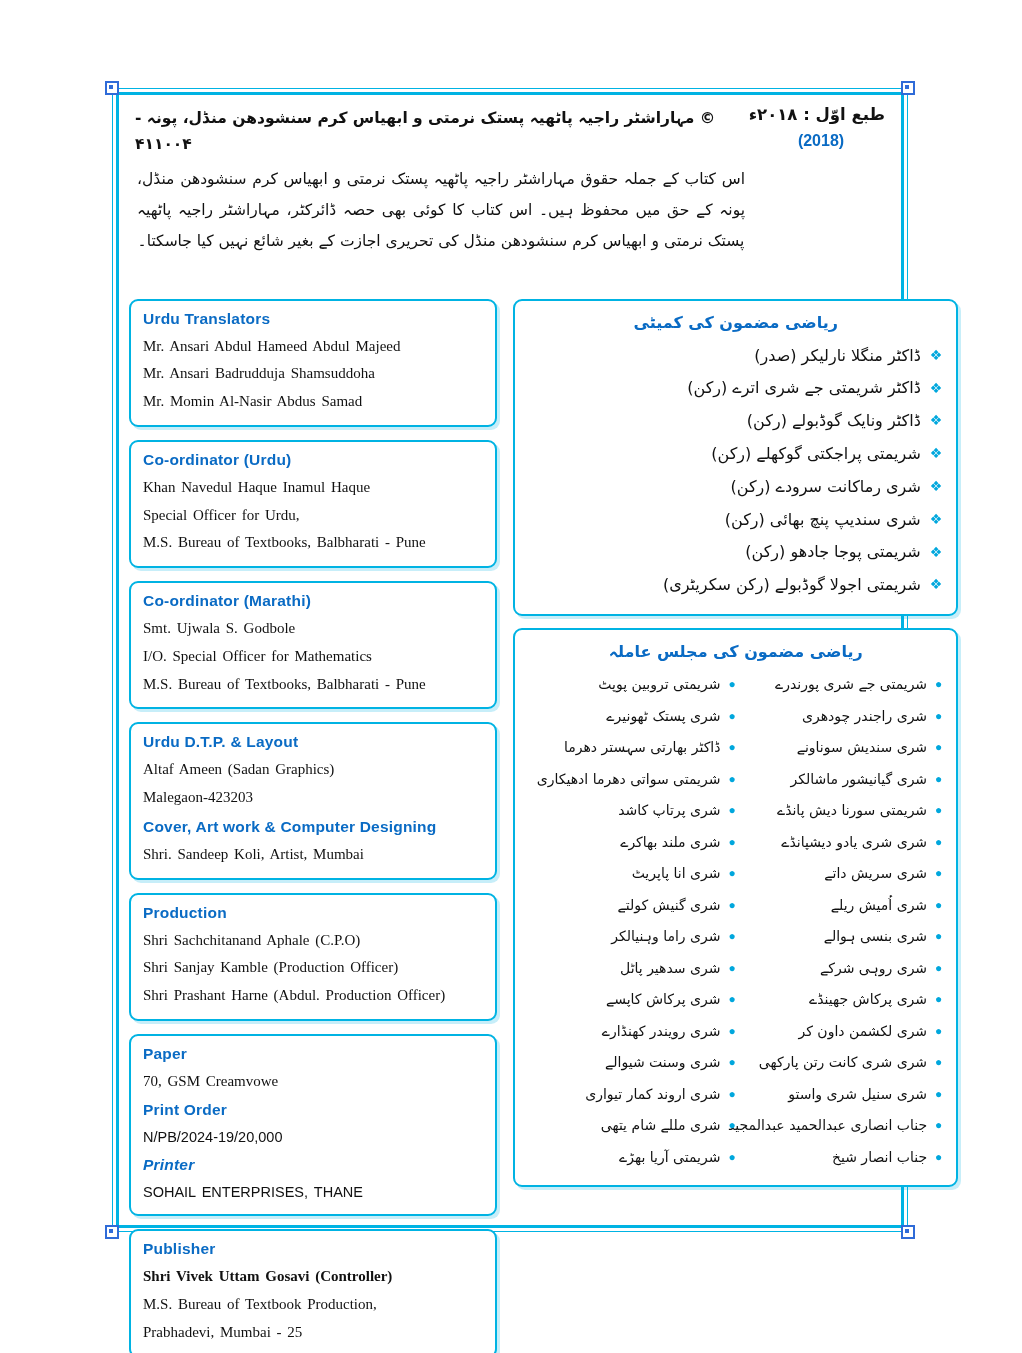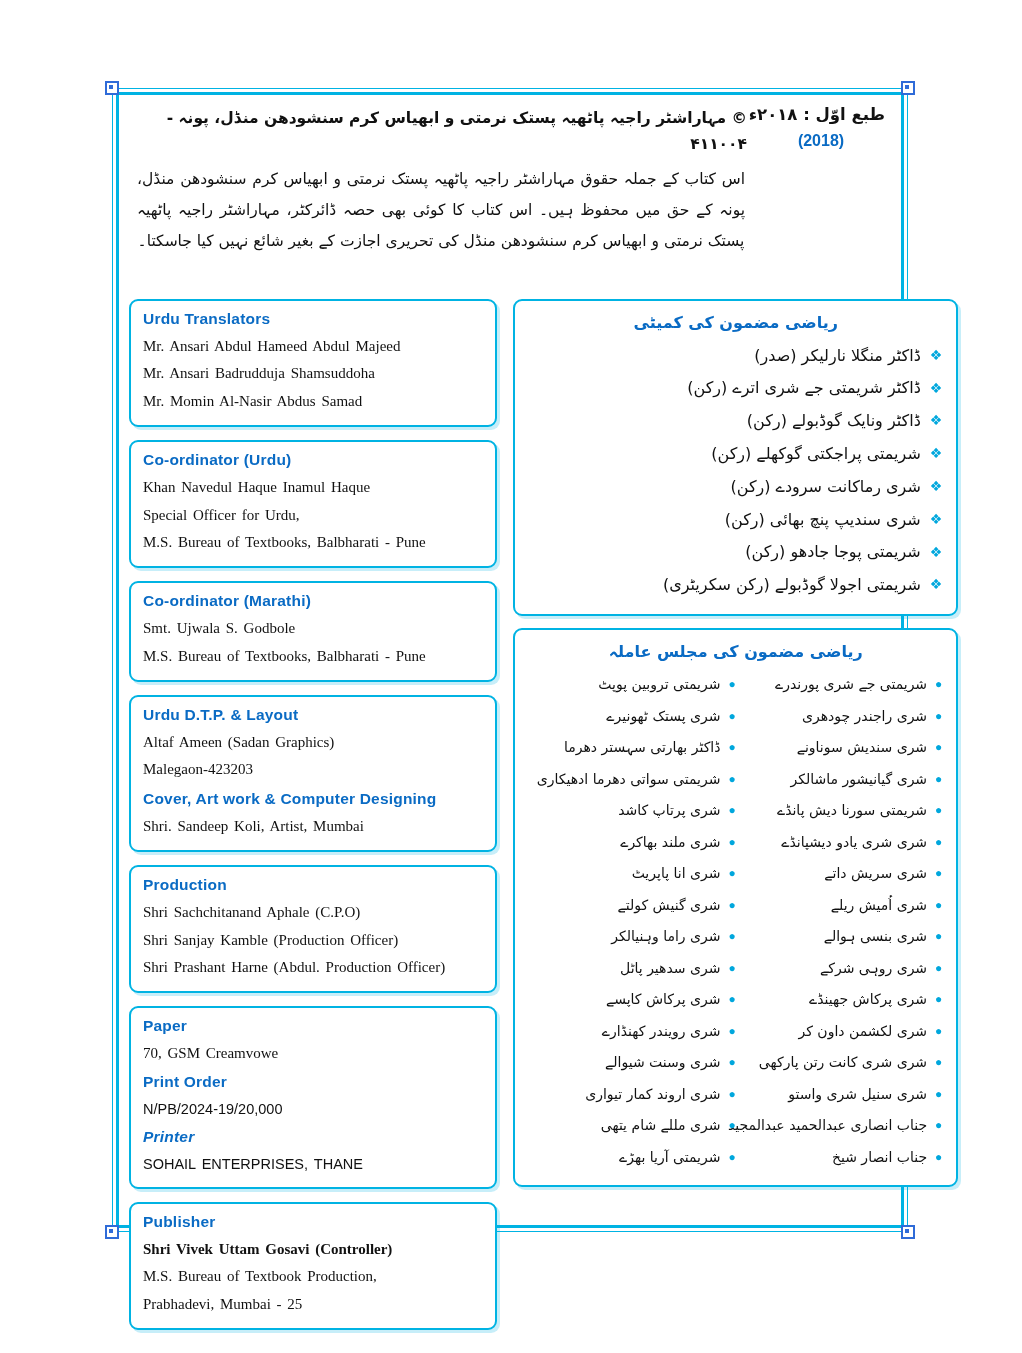--- a/index.html
+++ b/index.html
@@ -43,21 +43,21 @@
     display:flex; direction:rtl; gap:10px; padding:6px 8px 4px 8px;
   }
   .edition-block { width:128px; text-align:center; flex:0 0 auto; }
   .edition-label { font-size:16.5px; font-weight:bold; color:#111; white-space:nowrap; }
   .edition-year {
     direction:ltr; font-family:"Liberation Sans",sans-serif; font-weight:bold;
     color:#0a6bc4; font-size:16px; margin-top:8px;
   }
   .top-main { flex:1 1 auto; }
   .copyright-line {
-    text-align:right; font-size:15.5px; font-weight:bold; line-height:1.7;
+    text-align:left; font-size:15.5px; font-weight:bold; line-height:1.7;
   }
   .copyright-para {
     margin-top:6px; font-size:15.5px; line-height:2.0; text-align:justify;
     text-align-last:center; padding:0 2px;
   }
 
   
   .columns { display:flex; gap:16px; margin-top:22px; align-items:flex-start; padding:16px 2px; }
   .col-left { width:368px; flex:0 0 auto; display:flex; flex-direction:column; gap:13px; }
   .col-right { flex:1 1 auto; display:flex; flex-direction:column; gap:12px; }
@@ -140,20 +140,21 @@
                 <div class="line">Special  Officer  for  Urdu,</div>
                 <div class="line">M.S. Bureau  of  Textbooks,  Balbharati - Pune</div>
               </div>
           </div>
 
           <div class="box">
             <div class="box-title">Co-ordinator  (Marathi)</div>
             <div>
 
             <div class="line">Smt.  Ujwala  S.  Godbole</div>
+                <div class="line">I/O.  Special  Officer  for  Mathematics</div>
                 <div class="line">M.S.  Bureau  of  Textbooks,  Balbharati - Pune</div>
               </div>
           </div>
 
           <div class="box">
             <div class="box-title">Urdu  D.T.P.  &amp;  Layout</div>
             <div>
 
             <div class="line">Altaf  Ameen  (Sadan  Graphics)</div>
                 <div class="line">Malegaon-423203</div>

